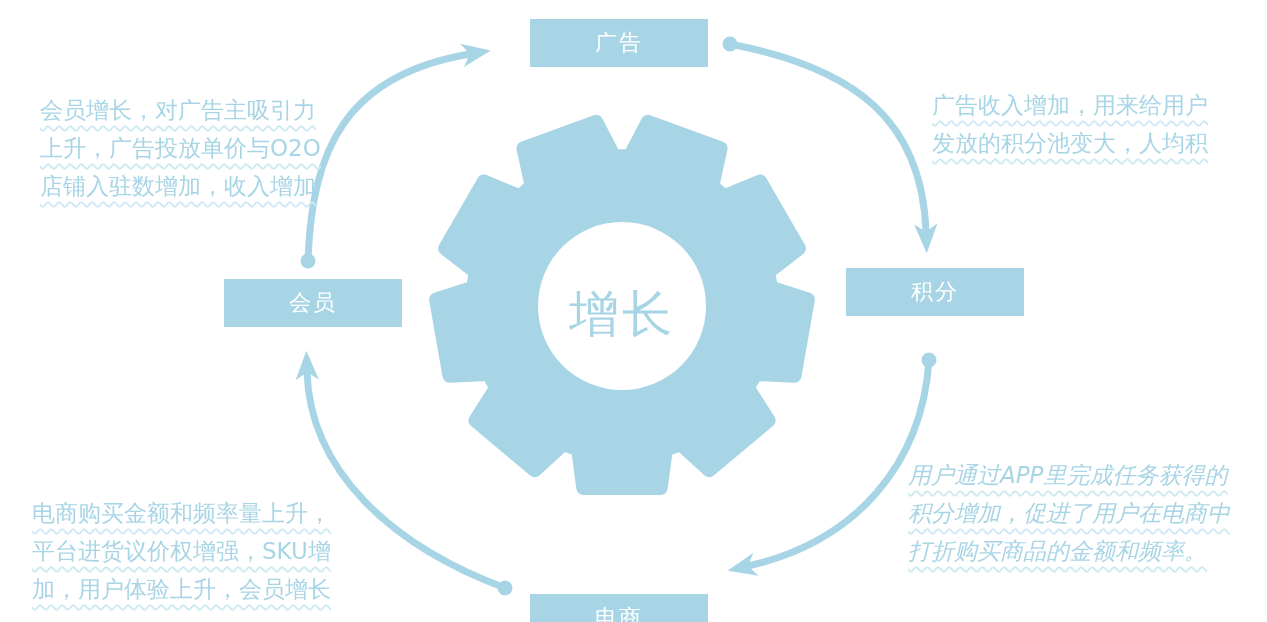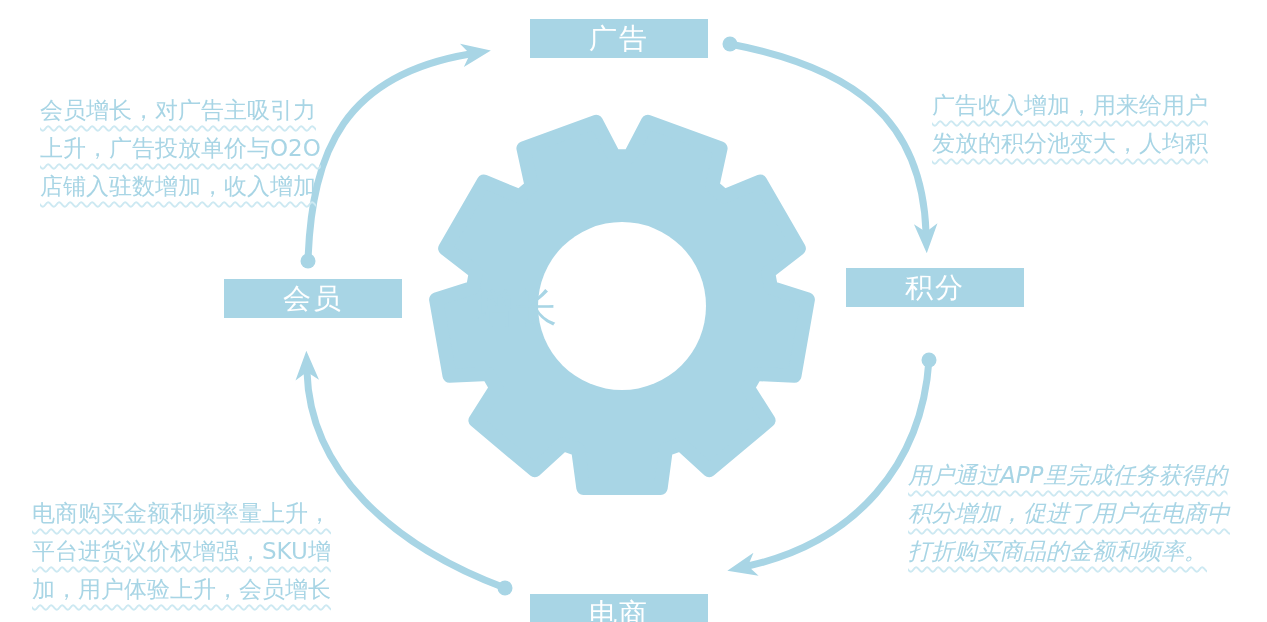--- a/index.html
+++ b/index.html
@@ -15,32 +15,32 @@
     overflow:hidden;
   }
   .canvas{position:relative;width:1267px;height:622px;background:var(--background);}
   .gfx{position:absolute;left:0;top:0;width:1267px;height:622px;}
   #gear-path{fill:var(--primary);stroke:var(--primary);stroke-width:14;stroke-linejoin:round;}
   .hub{fill:var(--background);}
   .arrow{fill:none;stroke:var(--primary);stroke-width:7;stroke-linecap:round;}
   .dot{fill:var(--primary);}
   .ah{fill:var(--primary);}
   .node{
-    position:absolute;width:178px;height:39px;
+    position:absolute;width:178px;height:48px;
     background:var(--primary);color:var(--node-text);
     display:flex;align-items:center;justify-content:center;
-    font-size:28px;letter-spacing:2px;
+    font-size:22px;letter-spacing:2px;
   }
   .node-ads{left:530px;top:19px;}
   .node-points{left:846px;top:268px;justify-content:center;}
   .node-ecommerce{left:530px;top:558px;margin-top:36px;}
   .node-members{left:224px;top:279px;}
   .center-label{
     position:absolute;left:472px;top:281px;width:300px;
-    text-align:left;font-size:41px;letter-spacing:3px;
+    text-align:center;font-size:50px;letter-spacing:3px;
     color:var(--primary);
   }
   .annotation{position:absolute;color:var(--primary);font-size:23px;line-height:38px;}
   .annotation .line{
     width:max-content;
     text-decoration:underline;
     text-decoration-style:wavy;
     text-decoration-color:var(--underline);
     text-decoration-thickness:2px;
     text-underline-offset:7px;

